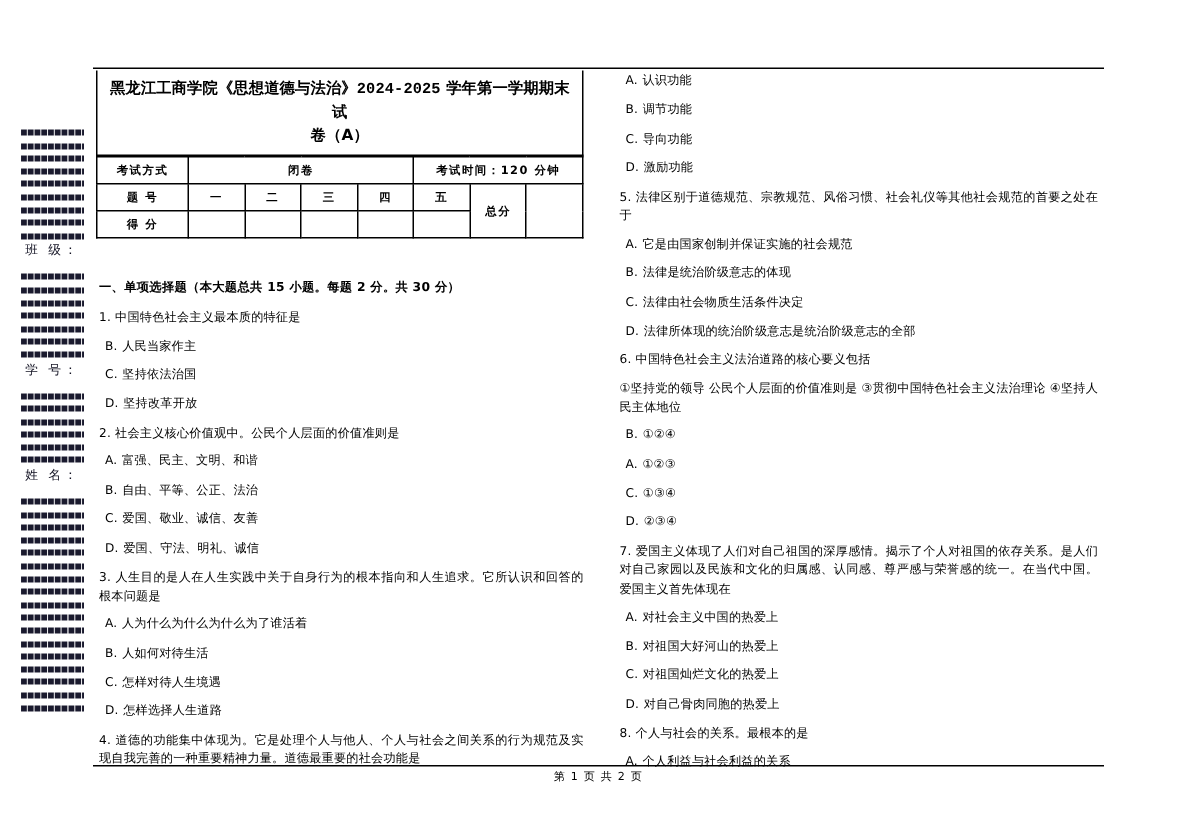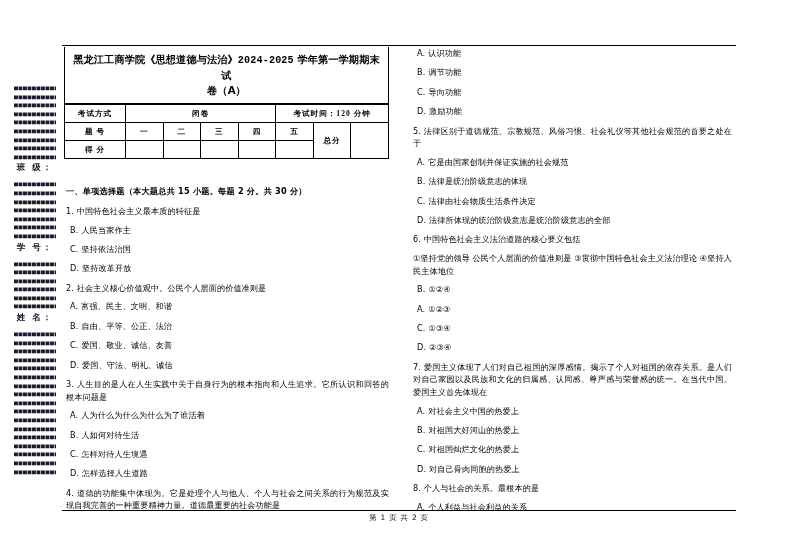--- a/index.html
+++ b/index.html
@@ -43,21 +43,21 @@
     line-height: 8.6px;
     letter-spacing: 0.6px;
     color: #1a1a2e;
     text-align: center;
     width: 42px;
     white-space: nowrap;
     overflow: hidden;
   }
   .seal-label {
     font-size: 8.5px;
-    font-weight: bold;
+    font-weight: normal;
     line-height: 11px;
     letter-spacing: 2px;
     color: #111122;
     margin: 1px 0 7px 0;
     text-align: center;
   }
 
   
   .content-frame {
     position: absolute;
@@ -114,21 +114,20 @@
   }
   table.meta td {
     border: 1.2px solid #000;
     height: 15px;
     font-size: 7.6px;
     font-weight: bold;
     text-align: center;
     vertical-align: middle;
     padding: 1px 2px;
     letter-spacing: 1px;
-    font-family: Liberation Serif, serif;
   }
   td.meta-key { width: 56px; letter-spacing: 0.5px; }
   td.meta-mode { letter-spacing: 2px; margin-top: 24px; }
   td.meta-time {
     font-weight: normal;
     text-align: left;
     padding-left: 5px;
     font-size: 7.4px;
     letter-spacing: 0.2px;
   }

